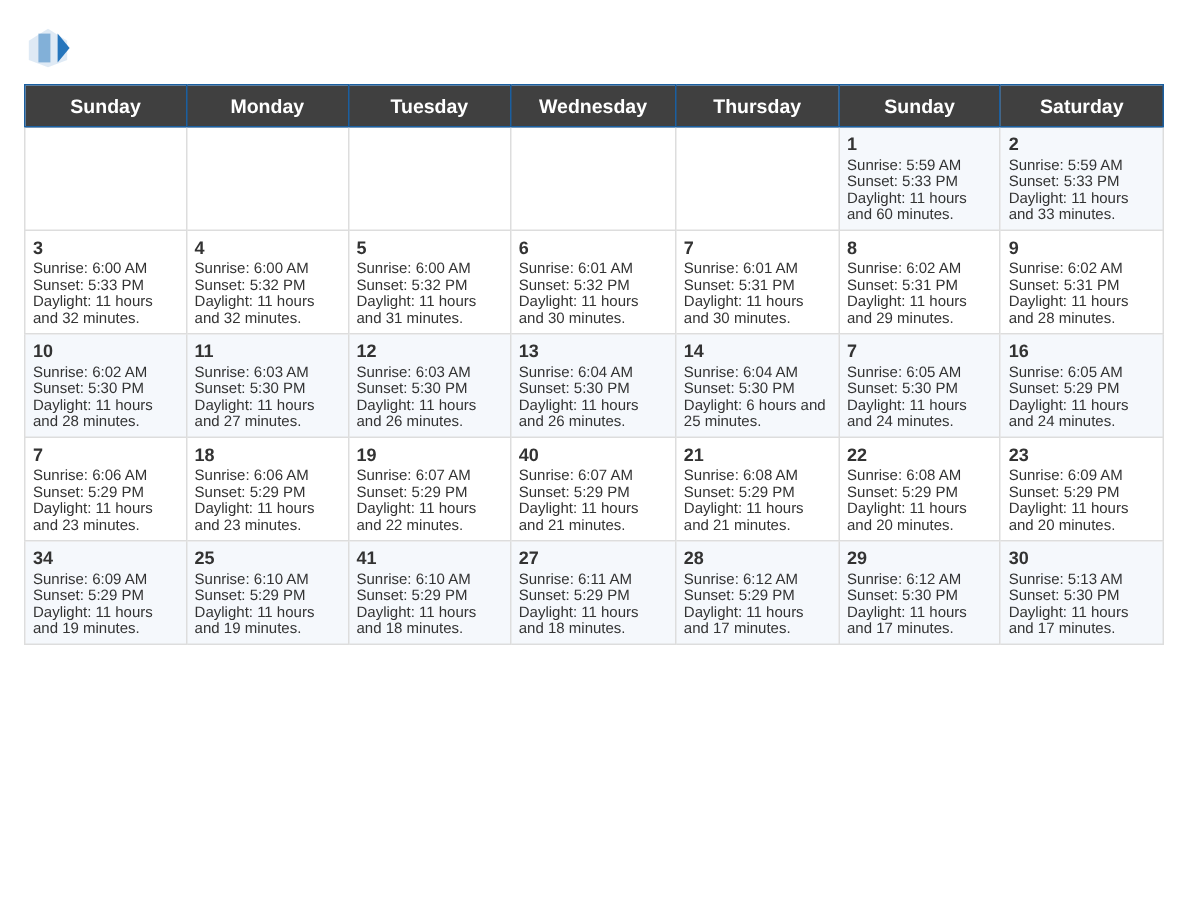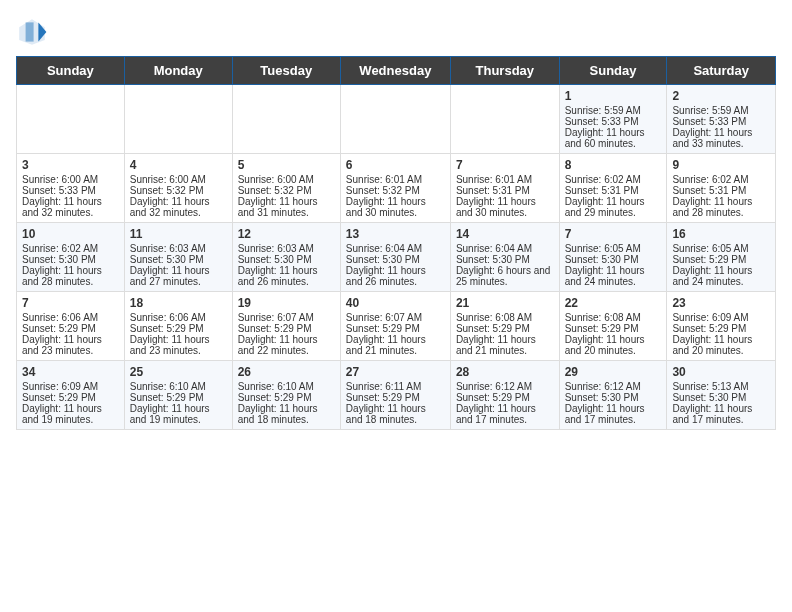--- a/index.html
+++ b/index.html
@@ -276,21 +276,21 @@
           <div>Sunset: 5:29 PM</div>
           <div>Daylight: 11 hours and 19 minutes.</div>
         </td>
         <td>
           <span class="day-num">25</span>
           <div>Sunrise: 6:10 AM</div>
           <div>Sunset: 5:29 PM</div>
           <div>Daylight: 11 hours and 19 minutes.</div>
         </td>
         <td>
-          <span class="day-num">26</span>
+          <span class="day-num">41</span>
           <div>Sunrise: 6:10 AM</div>
           <div>Sunset: 5:29 PM</div>
           <div>Daylight: 11 hours and 18 minutes.</div>
         </td>
         <td>
           <span class="day-num">27</span>
           <div>Sunrise: 6:11 AM</div>
           <div>Sunset: 5:29 PM</div>
           <div>Daylight: 11 hours and 18 minutes.</div>
         </td>

